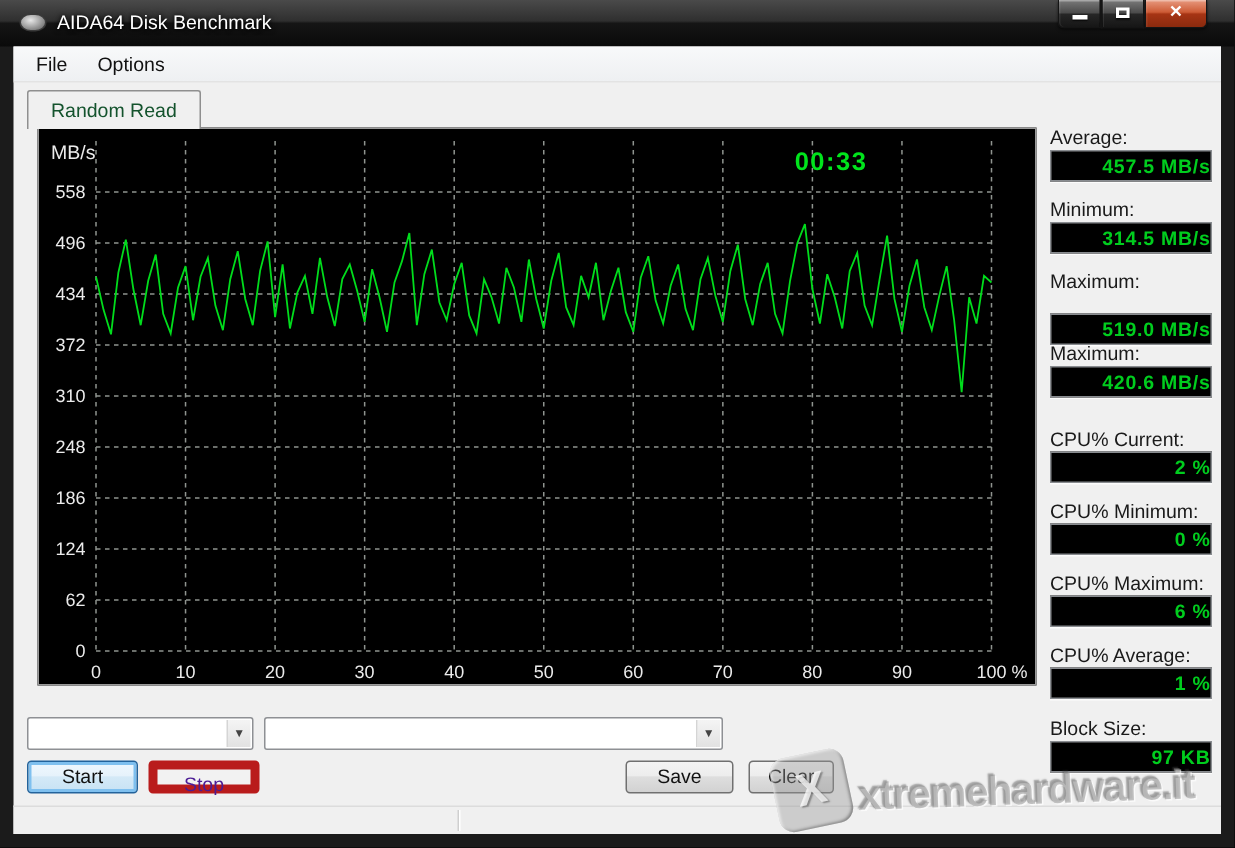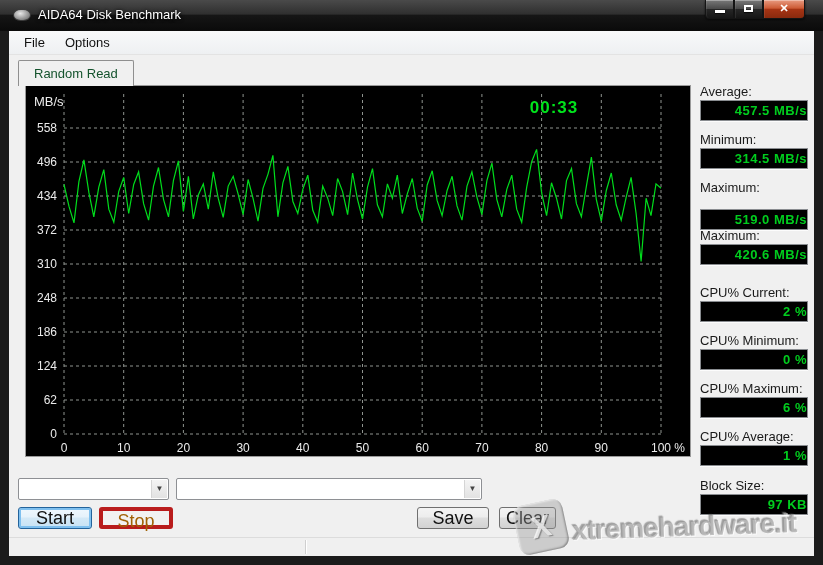--- a/index.html
+++ b/index.html
@@ -89,30 +89,30 @@
   .combo .arrow {
     position:absolute; right:1px; top:1px; bottom:1px; width:16px;
     display:flex; align-items:center; justify-content:center;
     font-size:8px; color:#444;
     background:linear-gradient(180deg,#f4f4f4,#e2e2e2);
     border-left:1px solid #d5d5d5;
   }
   .btn {
     position:absolute; height:22px; border:1px solid #707070; border-radius:3px;
     background:linear-gradient(180deg,#f4f4f4 0%,#ededed 45%,#dedede 50%,#d2d2d2 100%);
-    font-size:18px; color:#111; text-align:center; line-height:20px; cursor:pointer;
+    font-size:13px; color:#111; text-align:center; line-height:20px; cursor:pointer;
     font-family:"Liberation Sans", sans-serif;
   }
   .btn.default-focus {
     border:1px solid #23639b;
     box-shadow:inset 0 0 0 2px #7fc0ef;
     background:linear-gradient(180deg,#f0f8fe 0%,#e6f2fb 45%,#d4e9f7 50%,#c7e2f4 100%);
   }
   .btn.disabled {
-    border:4px solid #b91c1c; color:#a16207;
+    border:6px solid #b91c1c; color:#4c1d95;
     background:#f2f2f2; cursor:default;text-align:center;
   }
 
   .statusbar {
     position:absolute; left:0; top:506px; width:100%; height:19px;
     background:#f0f0f0; border-top:1px solid #dcdcdc;
   }
   .status-divider {
     position:absolute; left:296px; top:2px; bottom:2px; width:1px;
     background:#cfcfcf; box-shadow:1px 0 0 #fff;

